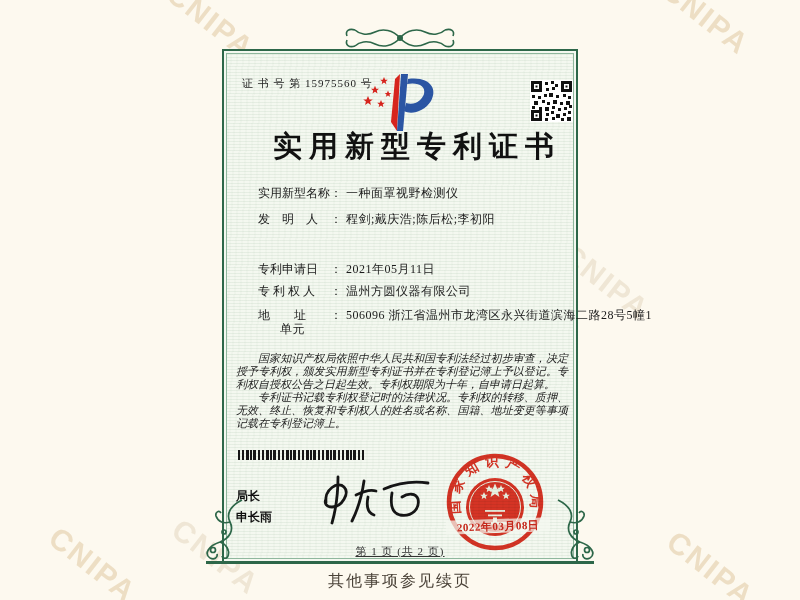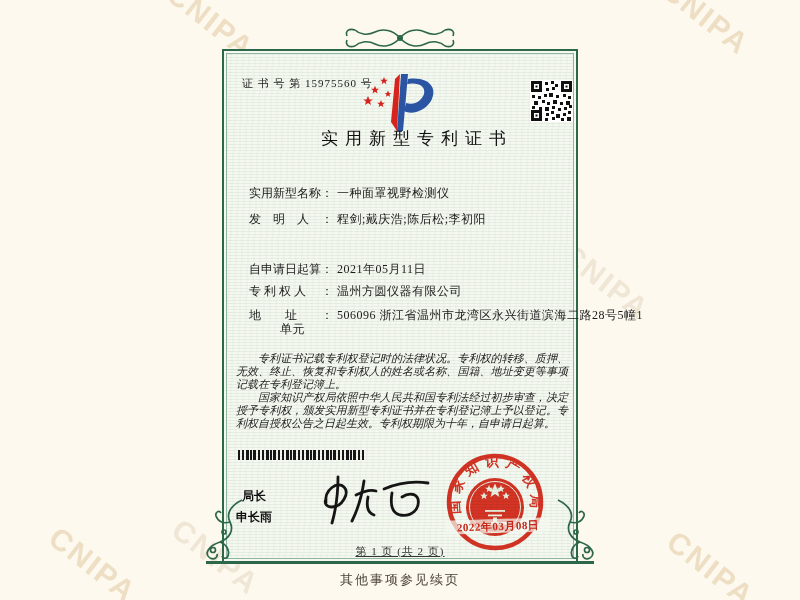--- a/index.html
+++ b/index.html
@@ -12,46 +12,46 @@
   .wm.onpaper{color:rgba(219,205,176,.42);}
   .cert{position:absolute;left:222px;top:49px;width:356px;height:514px;box-sizing:border-box;
         background:
           repeating-linear-gradient(180deg, rgba(140,175,145,.14) 0 1px, rgba(0,0,0,0) 1px 3px),
           repeating-linear-gradient(92deg, rgba(150,180,150,.05) 0 2px, rgba(0,0,0,0) 2px 6px),
           #f4f8f0;
         border:2px solid #2d6749;
         box-shadow:inset 0 0 0 2px #f4f8f0, inset 0 0 0 3px #8fb79d;padding-left:48px;}
   .cert *{position:absolute;}
   .certno{left:18px;top:25px;font-size:11px;letter-spacing:1px;color:#222;}
-  .title{left:0;right:0;top:76px;text-align:center;font-size:17px;font-weight:normal;
+  .title{left:0;right:0;top:76px;text-align:center;font-size:29px;font-weight:bold;
          letter-spacing:7px;color:#111;margin-left:34px;}
   .fields{left:25px;top:134px;width:312px;height:170px;font-size:12px;color:#1b1b1b;}
-  .frow{left:0;height:16px;white-space:nowrap;}
+  .frow{left:9px;height:16px;white-space:nowrap;}
   .flabel{position:static;display:inline-block;width:72px;}
   .fcolon{position:static;display:inline-block;margin-right:4px;}
   .fvalue{position:static;letter-spacing:.5px;}
   .body-text{left:12px;top:301px;width:332px;font-size:11px;line-height:13px;
              font-style:italic;color:#222;text-align:justify;}
   .body-text p{position:static;margin:0;text-indent:2em;}
   .barcode{left:14px;top:399px;width:128px;height:10px;
            background:
              repeating-linear-gradient(90deg,#161616 0 2px,rgba(0,0,0,0) 2px 4px),
              repeating-linear-gradient(90deg,#161616 0 1px,rgba(0,0,0,0) 1px 5px);}
   .director{left:12px;top:437px;font-family:"Liberation Sans","DejaVu Sans",sans-serif;
-            font-weight:600;font-size:12px;color:#111;margin-left:6px;}
+            font-weight:600;font-size:12px;color:#111;}
   .director2{left:12px;top:458px;font-family:"Liberation Sans","DejaVu Sans",sans-serif;
             font-weight:600;font-size:12px;color:#111;text-align:center;}
   .sig{left:88px;top:418px;}
   .seal{left:221px;top:401px;opacity:.95;mix-blend-mode:multiply;}
   .sealdate{left:222px;top:468px;width:104px;height:14px;line-height:14px;text-align:center;
             background:rgba(244,248,240,.72);color:#c5271b;font-weight:bold;font-size:11px;
             letter-spacing:.5px;transform:rotate(-2deg);}
   .pagenum{left:0;right:0;top:493px;text-align:center;font-size:11px;color:#333;letter-spacing:1px;text-decoration:underline;}
   .bottomrule{position:absolute;left:206px;top:561px;width:388px;height:3px;background:#2d6749;}
-  .contnote{position:absolute;left:0;right:0;top:571px;text-align:center;font-size:13px;
+  .contnote{position:absolute;left:0;right:0;top:571px;text-align:center;font-size:16px;
             letter-spacing:2px;color:#4b4339;}
   .flourish{position:absolute;}
   .qr{left:306px;top:29px;}
   .logo{left:134px;top:20px;}
   .topornament{position:absolute;left:341px;top:38px;}
 </style>
 </head>
 <body>
 
 <div class="stage">
@@ -136,36 +136,36 @@
     <div class="title">实用新型专利证书</div>
 
     <div class="fields">
       <div class="frow" style="top:0;">
         <span class="flabel">实用新型名称</span><span class="fcolon">：</span><span class="fvalue">一种面罩视野检测仪</span>
       </div>
       <div class="frow" style="top:26px;">
         <span class="flabel">发　明　人</span><span class="fcolon">：</span><span class="fvalue">程剑;戴庆浩;陈后松;李初阳</span>
       </div>
       <div class="frow" style="top:76px;">
-        <span class="flabel">自申请日起算</span><span class="fcolon">：</span><span class="fvalue">2021年05月11日</span>
+        <span class="flabel">专利申请日</span><span class="fcolon">：</span><span class="fvalue">2021年05月11日</span>
       </div>
       <div class="frow" style="top:98px;">
         <span class="flabel">专 利 权 人</span><span class="fcolon">：</span><span class="fvalue">温州方圆仪器有限公司</span>
       </div>
       <div class="frow" style="top:122px;">
         <span class="flabel">地　　址</span><span class="fcolon">：</span><span class="fvalue">506096 浙江省温州市龙湾区永兴街道滨海二路28号5幢1</span>
       </div>
       <div class="frow" style="top:136px;left:31px;">
         <span class="fvalue">单元</span>
       </div>
     </div>
 
     <div class="body-text">
+      <p>国家知识产权局依照中华人民共和国专利法经过初步审查，决定授予专利权，颁发实用新型专利证书并在专利登记簿上予以登记。专利权自授权公告之日起生效。专利权期限为十年，自申请日起算。</p>
       <p>专利证书记载专利权登记时的法律状况。专利权的转移、质押、无效、终止、恢复和专利权人的姓名或名称、国籍、地址变更等事项记载在专利登记簿上。</p>
-      <p>国家知识产权局依照中华人民共和国专利法经过初步审查，决定授予专利权，颁发实用新型专利证书并在专利登记簿上予以登记。专利权自授权公告之日起生效。专利权期限为十年，自申请日起算。</p>
     </div>
 
     <div class="barcode"></div>
 
     <div class="director">局长</div>
     <div class="director2">申长雨</div>
 
     <svg class="sig" width="124" height="58" viewBox="0 0 124 58">
       <g fill="none" stroke="#151515" stroke-width="2.8" stroke-linecap="round">
         <path d="M14,34 C12,20 26,12 32,18 C38,24 30,38 20,38 C14,38 12,34 14,30"></path>

